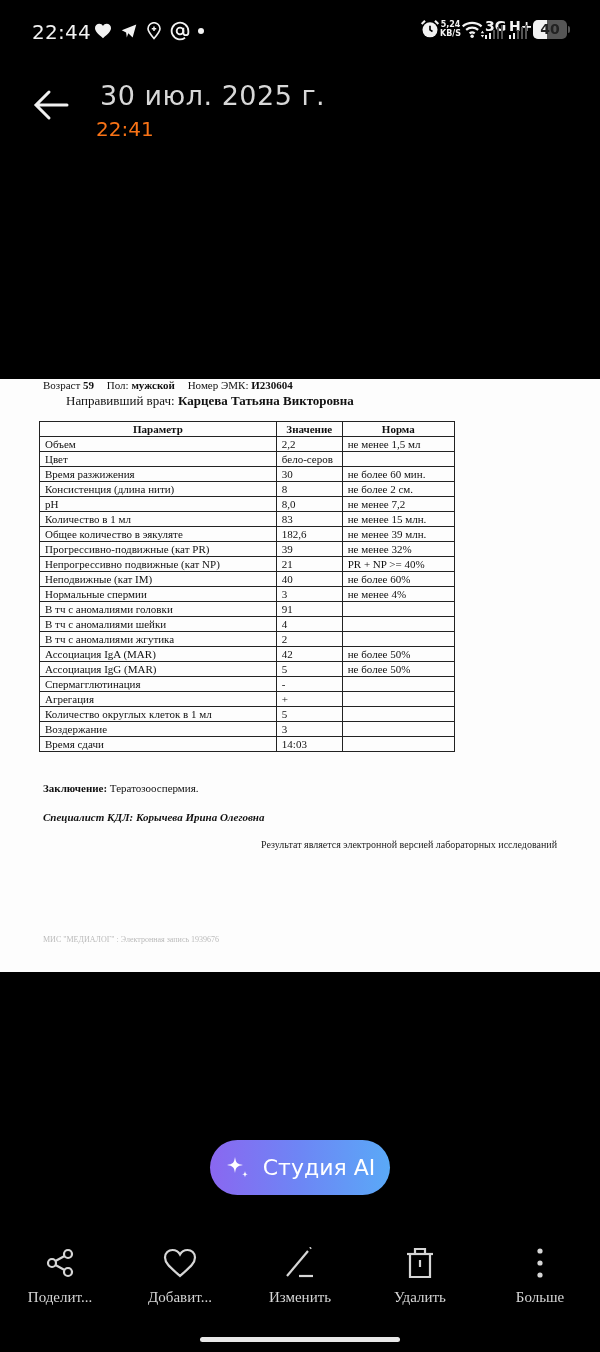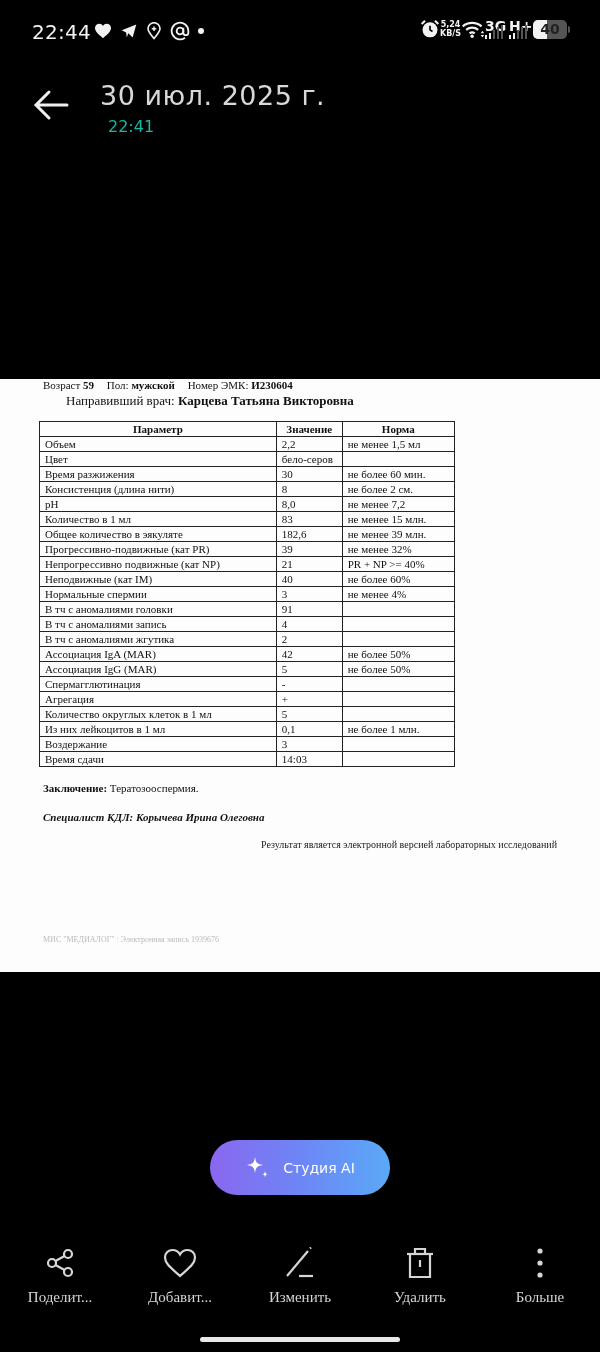--- a/index.html
+++ b/index.html
@@ -19,21 +19,21 @@
   .sig-bars i { display: block; width: 2px; background: #555; }
   .sig-bars i.on { background: #f2f2f2; }
   .battery { position: relative; width: 34px; height: 19px; border-radius: 5px; background: #555; overflow: hidden; }
   .battery-fill { position: absolute; left: 0; top: 0; bottom: 0; background: #f2f2f2; }
   .battery-text { position: absolute; left: 0; right: 0; top: 1px; text-align: center; font-size: 14px; font-weight: bold; color: #222; }
   .battery-cap { width: 2px; height: 7px; background: #555; border-radius: 0 2px 2px 0; margin-left: -7px; }
 
   
   .back-btn { position: absolute; left: 33px; top: 88px; width: 40px; height: 36px; cursor: pointer; }
   .header-date { position: absolute; left: 100px; top: 80px; font-size: 27px; color: #d8d8d8; letter-spacing: 0.5px; }
-  .header-time { position: absolute; left: 108px; top: 117px; font-size: 16px; color: #14b8a6; }
+  .header-time { position: absolute; left: 96px; top: 117px; font-size: 20px; color: #f97316; }
 
   
   .doc { position: absolute; left: 0; top: 379px; width: 600px; height: 593px; background: #fdfdfd; color: #111; font-family: "Liberation Serif", serif; }
   .doc-line1 { position: absolute; left: 43px; top: 0px; font-size: 11px; }
   .doc-line2 { position: absolute; left: 46px; top: 14px; font-size: 13px; margin-left: 20px; }
   .doc b { font-weight: bold; text-align: right; }
   .gap { display: inline-block; width: 10px; }
   table.results { position: absolute; left: 39px; top: 42px; width: 416px; border-collapse: collapse; font-size: 11px; }
   table.results th, table.results td { border: 1px solid #222; height: 15px; line-height: 13px; padding: 0 5px; white-space: nowrap; font-weight: normal; text-align: left; }
   table.results th { font-weight: bold; text-align: center; border-width: 1.5px; }
@@ -42,21 +42,21 @@
   table.results col.c3 { width: 144px; }
   .conclusion { position: absolute; left: 43px; top: 403px; font-size: 11px; }
   .specialist { position: absolute; left: 43px; top: 432px; font-size: 11px; font-weight: bold; font-style: italic; }
   .disclaimer { position: absolute; right: 43px; top: 460px; font-size: 10px; color: #222; }
   .footer-note { position: absolute; left: 43px; top: 556px; font-size: 8px; color: #bbb; }
 
   
   .studio-btn { position: absolute; left: 210px; top: 1140px; width: 180px; height: 55px; border-radius: 28px;
     background: linear-gradient(90deg, #8a67f0 0%, #6d86f5 50%, #5aa9f7 100%);
     display: flex; align-items: center; justify-content: center; gap: 12px; cursor: pointer; }
-  .studio-label { font-size: 14px; color: #fff; }
+  .studio-label { font-size: 22px; color: #fff; }
 
   
   .bottom-bar { position: absolute; left: 0; top: 1245px; width: 600px; height: 70px; display: flex; }
   .action { flex: 1; display: flex; flex-direction: column; align-items: center; cursor: pointer; }
   .action .icon { height: 36px; display: flex; align-items: center; justify-content: center; }
   .action-label { margin-top: 8px; font-size: 15px; color: #d6d6d6; font-family: Liberation Serif, serif; }
   .home-indicator { position: absolute; left: 200px; top: 1337px; width: 200px; height: 5px; border-radius: 3px; background: #e8e8e8; }
 </style>
 </head>
 <body>
@@ -219,21 +219,21 @@
           <td>Нормальные спермии</td>
           <td>3</td>
           <td>не менее 4%</td>
         </tr>
         <tr>
           <td>В тч с аномалиями головки</td>
           <td>91</td>
           <td></td>
         </tr>
         <tr>
-          <td>В тч с аномалиями запись</td>
+          <td>В тч с аномалиями шейки</td>
           <td>4</td>
           <td></td>
         </tr>
         <tr>
           <td>В тч с аномалиями жгутика</td>
           <td>2</td>
           <td></td>
         </tr>
         <tr>
           <td>Ассоциация IgA (MAR)</td>
@@ -252,25 +252,20 @@
         </tr>
         <tr>
           <td>Агрегация</td>
           <td>+</td>
           <td></td>
         </tr>
         <tr>
           <td>Количество округлых клеток в 1 мл</td>
           <td>5</td>
           <td></td>
-        </tr>
-        <tr>
-          <td>Из них лейкоцитов в 1 мл</td>
-          <td>0,1</td>
-          <td>не более 1 млн.</td>
         </tr>
         <tr>
           <td>Воздержание</td>
           <td>3</td>
           <td></td>
         </tr>
         <tr>
           <td>Время сдачи</td>
           <td>14:03</td>
           <td></td>

